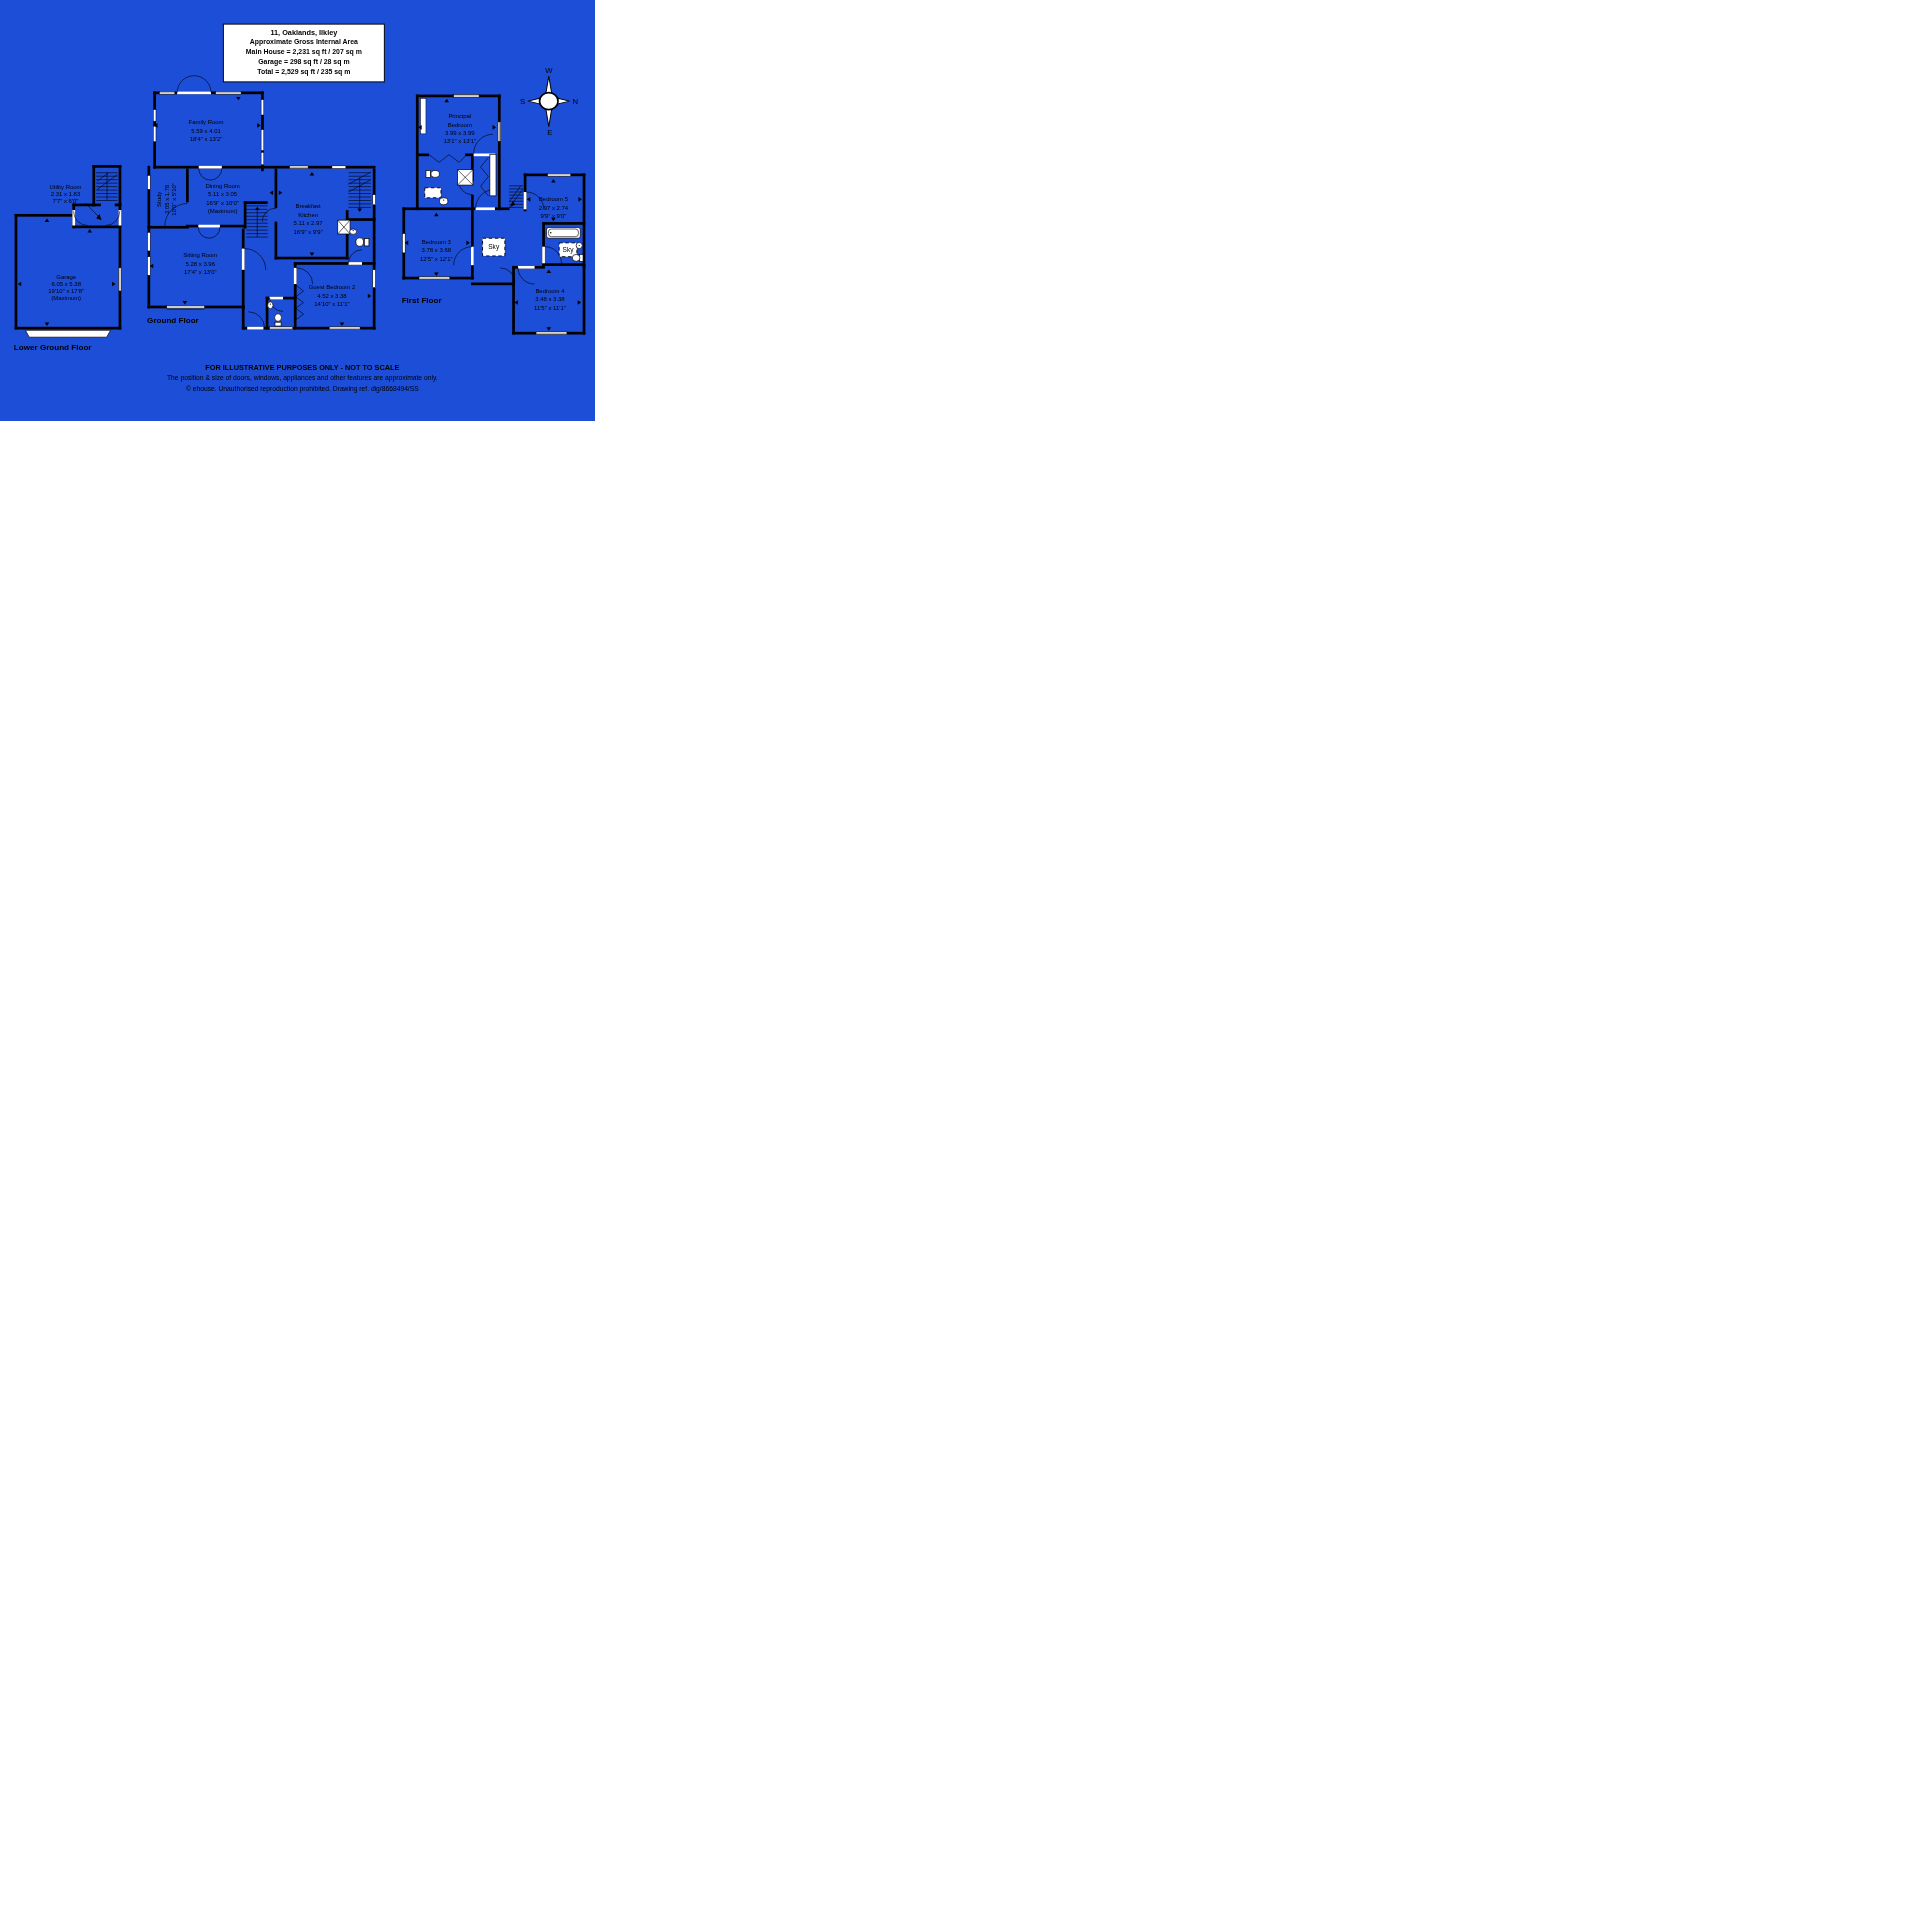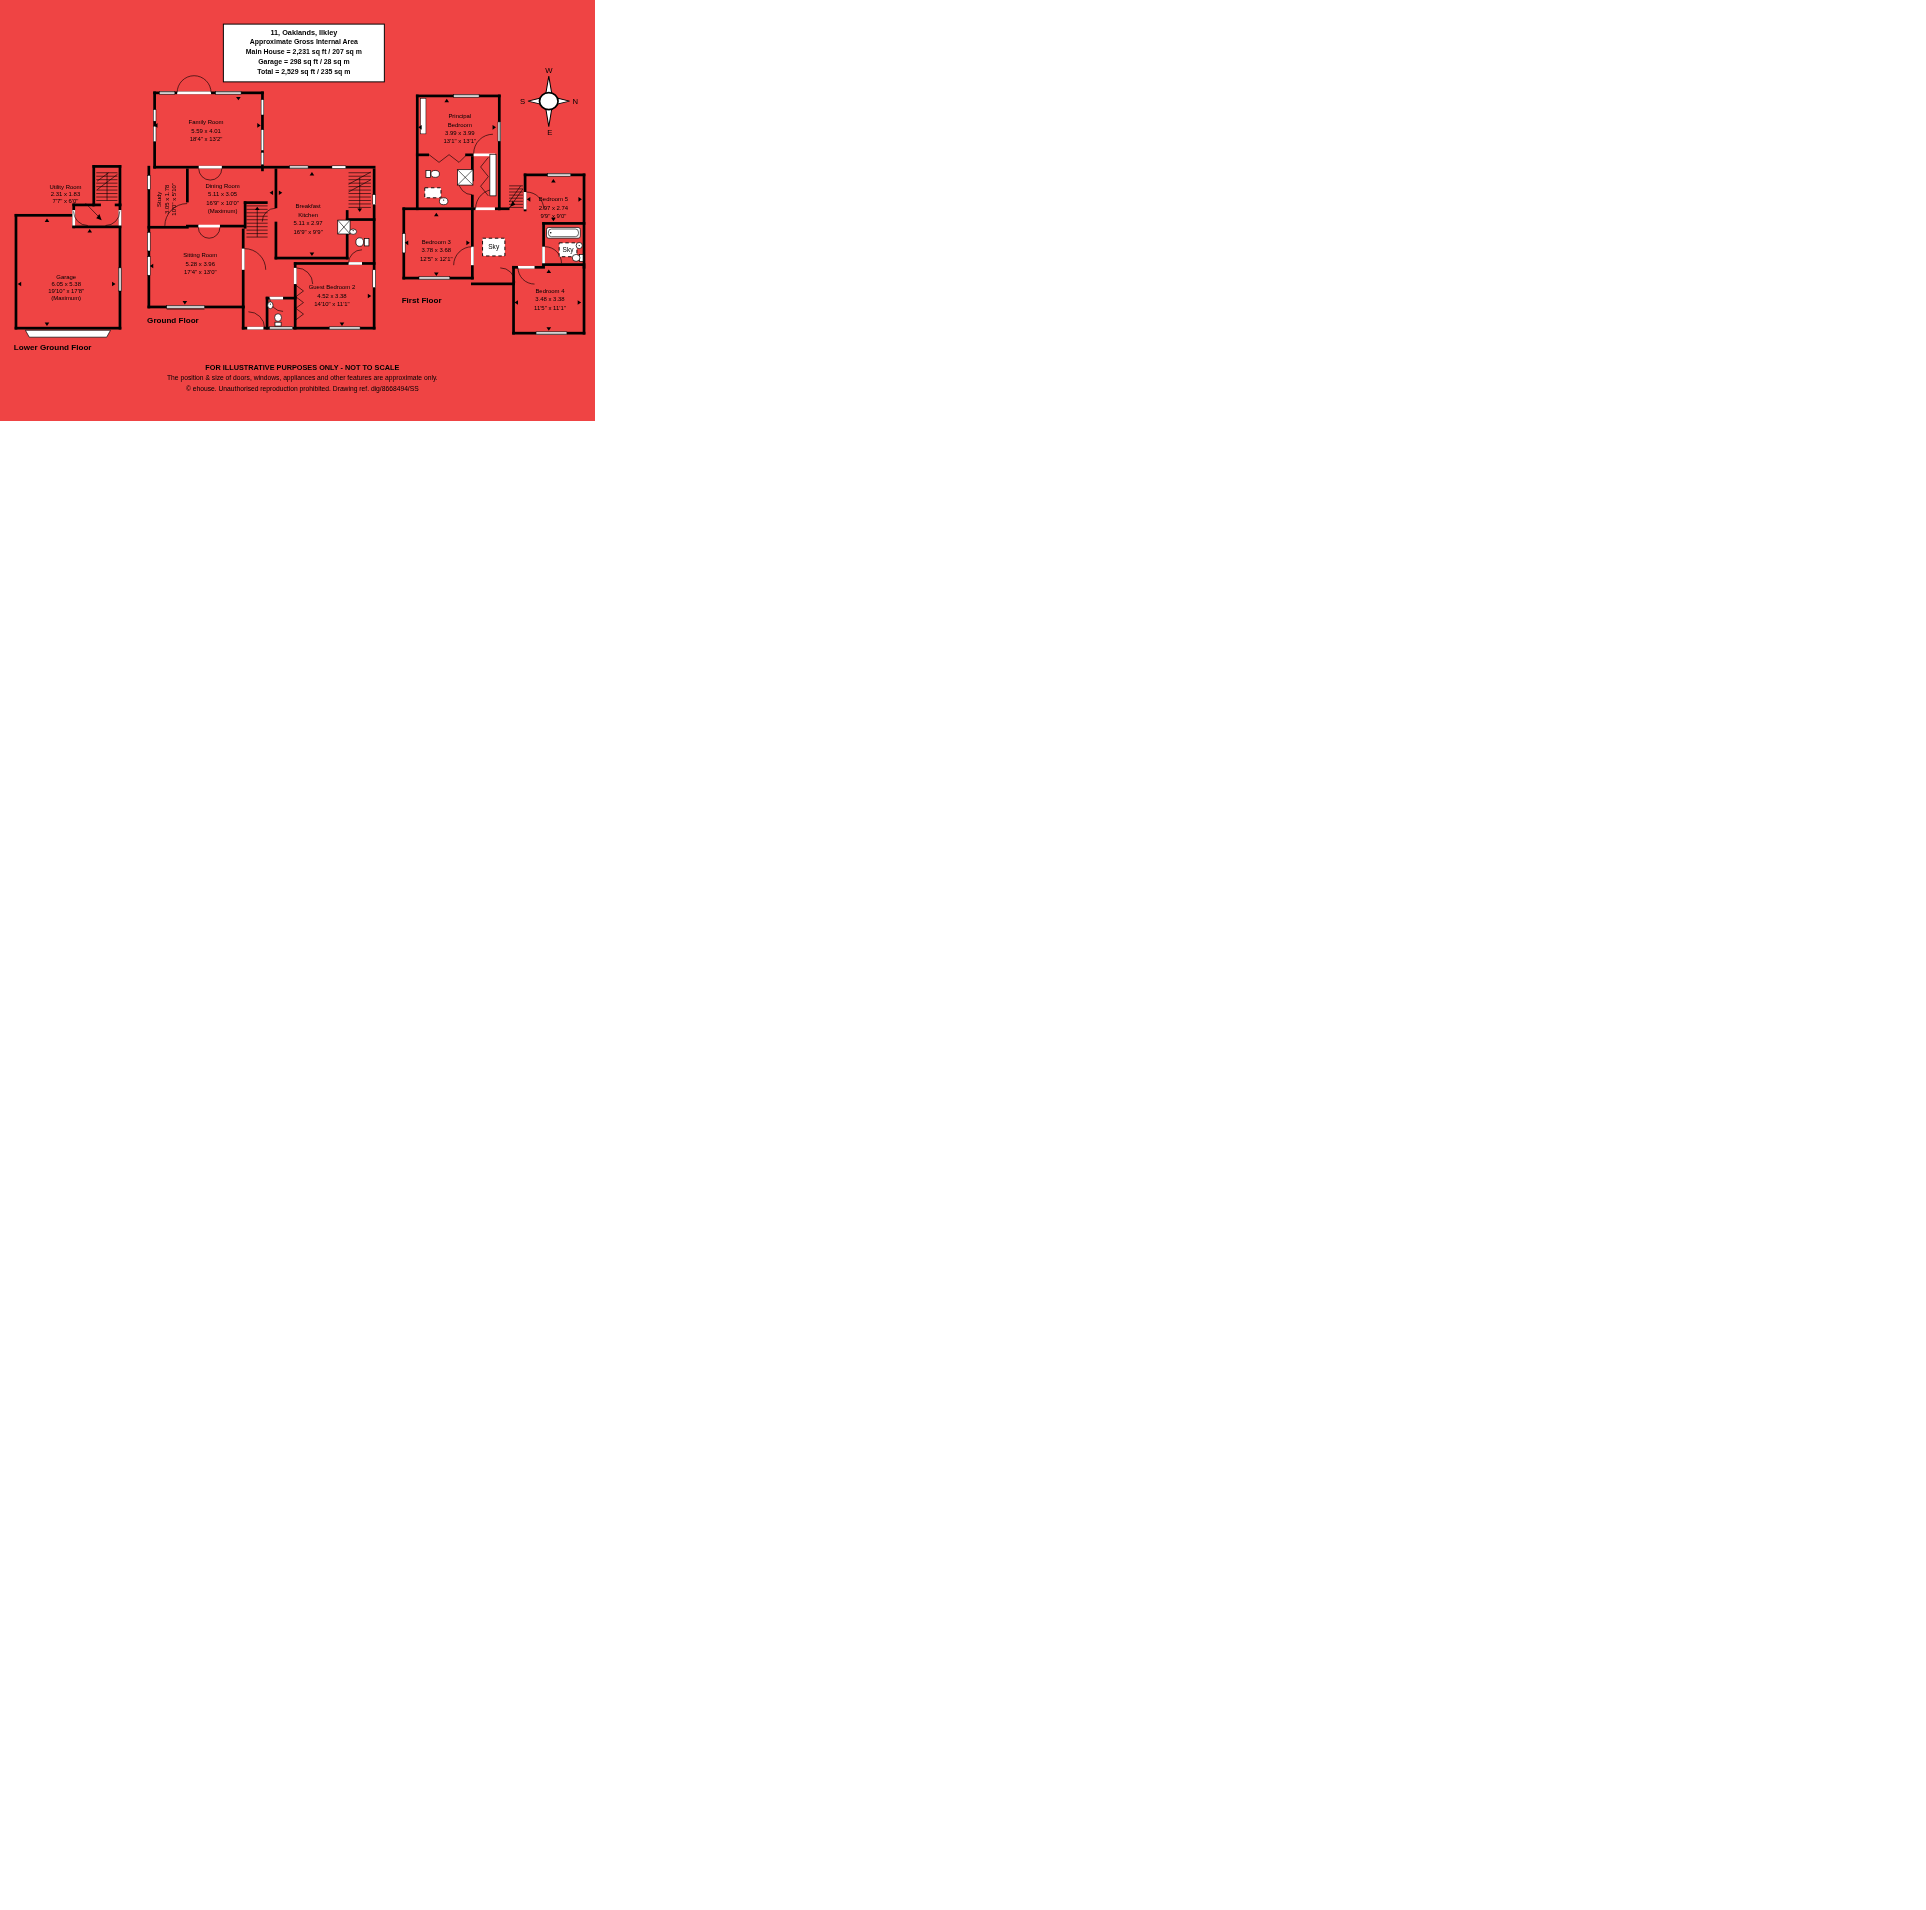--- a/index.html
+++ b/index.html
@@ -1,16 +1,16 @@
 <!DOCTYPE html>
 <html style="font-size:6.2px"><head>
 <meta charset="utf-8">
 <style>
   html,body{margin:0;padding:0;background:#fff;}
-  #page{position:relative;width:595px;height:421px;background:#ef4444;overflow:hidden;text-align:center;}
+  #page{position:relative;width:595px;height:421px;background:#1d4ed8;overflow:hidden;text-align:center;}
   svg{display:block;}
   .wall{fill:#000;stroke:none;}
   .thin{fill:none;stroke:#000;stroke-width:1.6;}
   .thin12{fill:none;stroke:#000;stroke-width:1.1;}
   .win{fill:#fff;stroke:#000;stroke-width:1.2;}
   .open{fill:#fff;stroke:none;}
   .fix{fill:#fff;stroke:#000;stroke-width:1.8;}
   .dash{fill:#fff;stroke:#000;stroke-width:2.4;stroke-dasharray:9 7;}
   .tri{fill:#000;stroke:none;}
   text{font-family:"Liberation Sans",sans-serif;fill:#000;}

